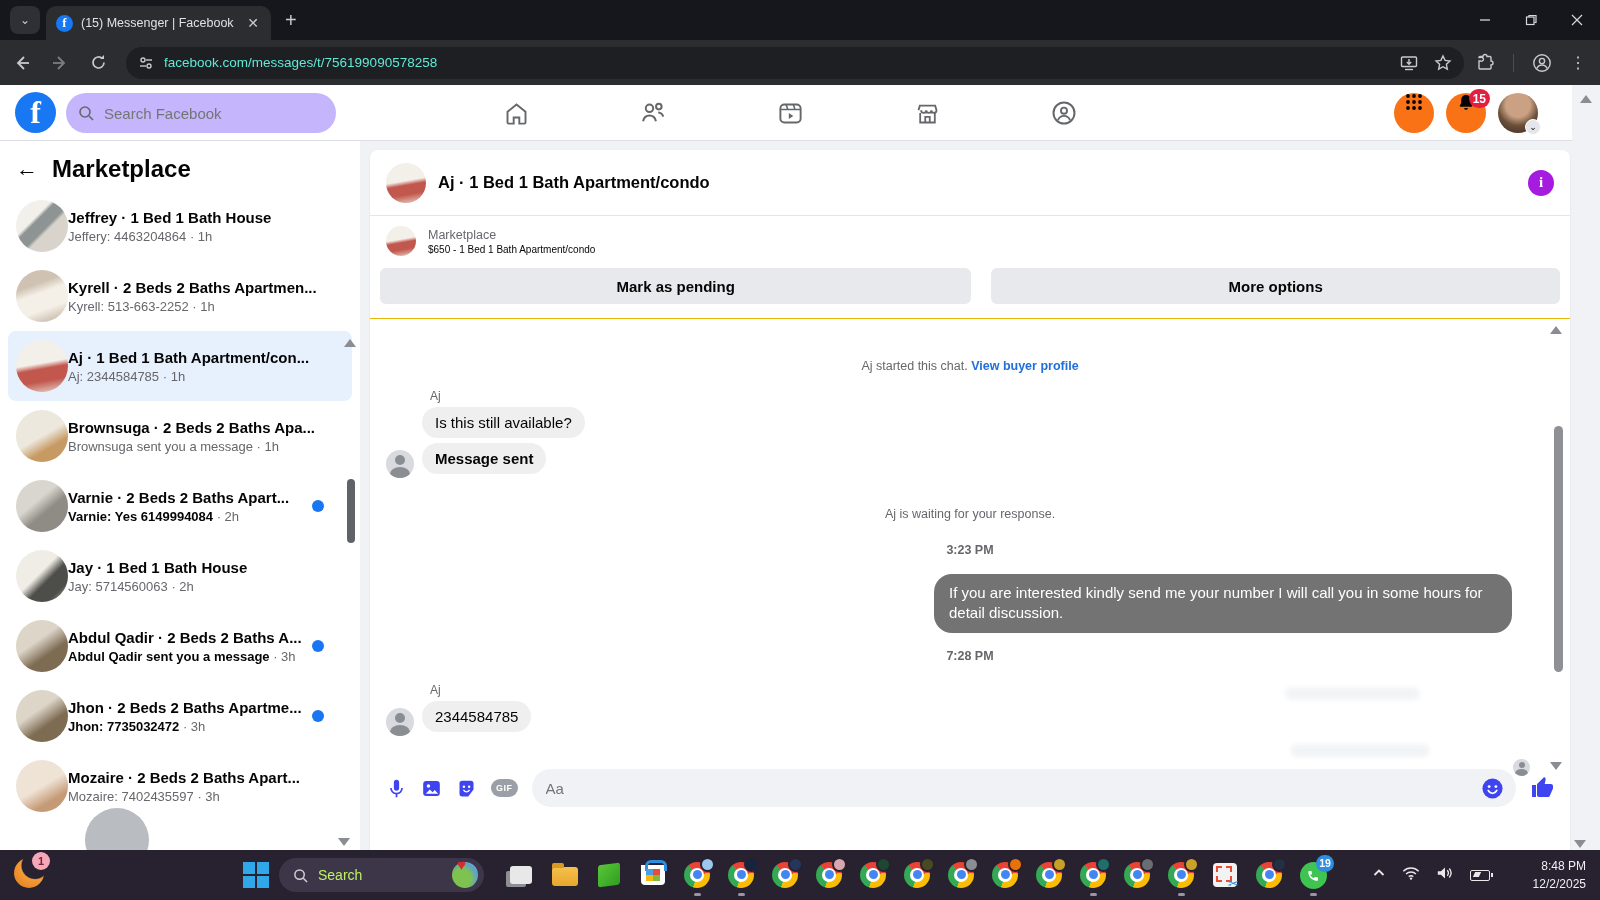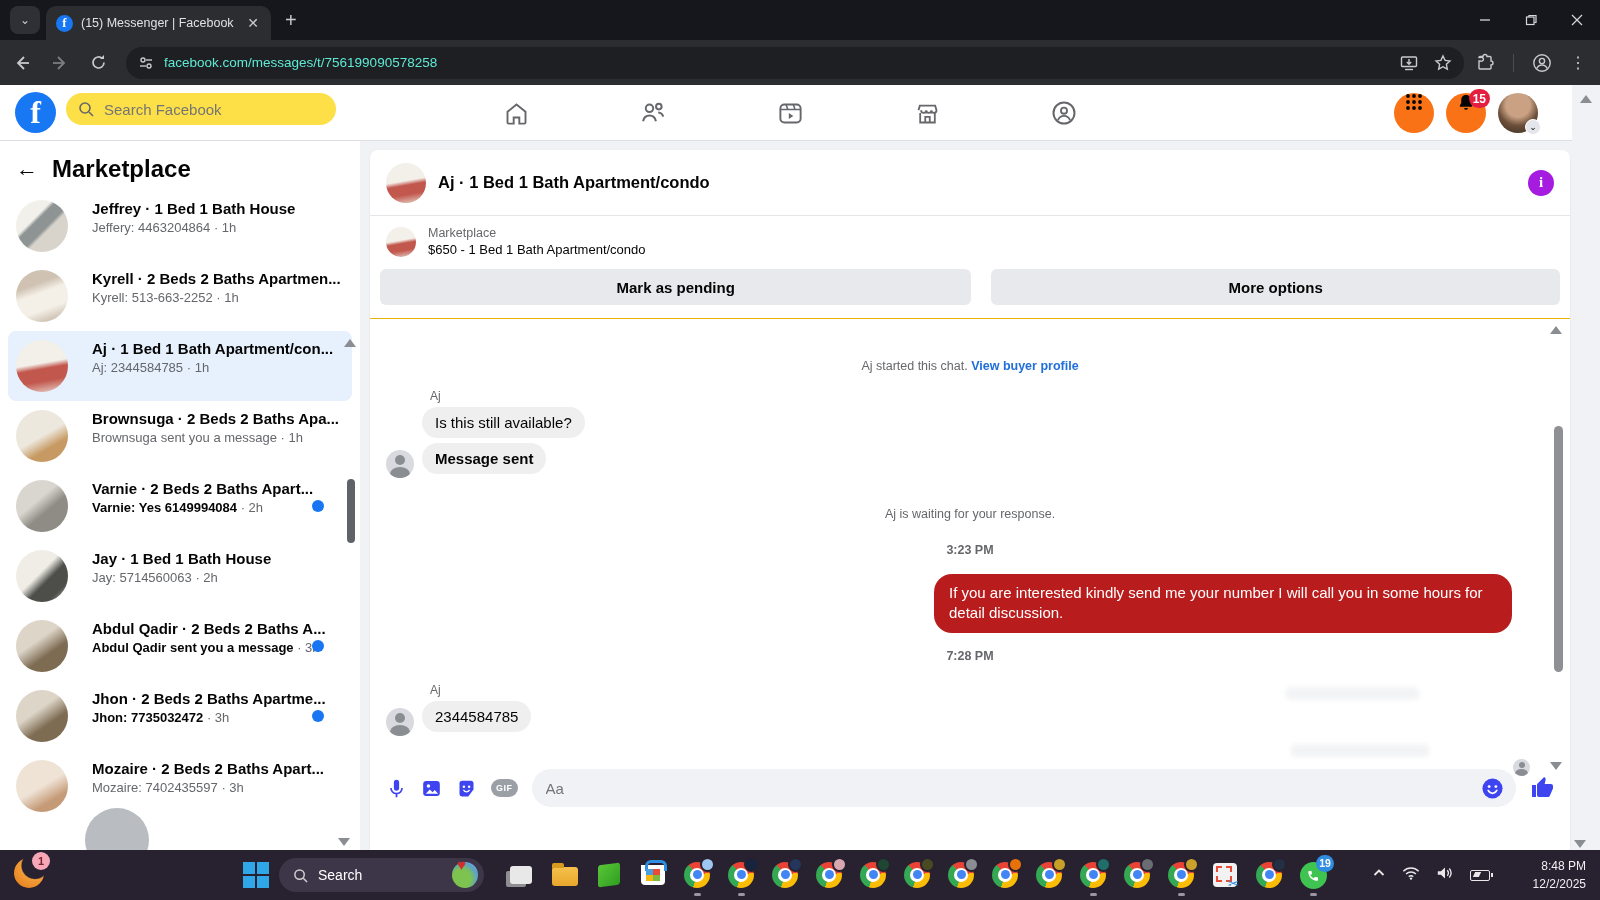--- a/index.html
+++ b/index.html
@@ -22,35 +22,35 @@
   .navbtn { width:32px; height:32px; margin-left:6px; display:flex; align-items:center; justify-content:center; color:#c7cacf; font-size:18px; }
   .navbtn.dim { color:#7a7d82; }
   .urlbar { flex:1; height:32px; margin:0 12px; background:#1d1f23; border-radius:16px; display:flex; align-items:center; padding:0 12px; gap:10px; }
   .url-text { color:#5eead4; font-size:13.5px; flex:1; }
   .urlbar-icons { display:flex; gap:16px; color:#c7cacf; align-items:center; }
   .toolbar-right { display:flex; align-items:center; gap:18px; margin-right:14px; color:#c7cacf; }
   .vsep { width:1px; height:18px; background:#4a4d52; }
   
   .fb-header { position:absolute; top:85px; left:0; width:1572px; height:56px; background:#fff; border-bottom:1px solid #dcdee3; z-index:5; }
   .fb-logo { position:absolute; left:15px; top:7px; width:41px; height:41px; border-radius:50%; background:#1877f2; color:#fff; font-size:32px; font-weight:bold; font-family:"Liberation Serif",serif; display:flex; align-items:center; justify-content:center; }
-  .fb-search { position:absolute; left:66px; top:8px; width:270px; height:32px; background:#fde047; border-radius:20px; display:flex; align-items:center; padding:0 12px; gap:8px; color:#65676b; }
+  .fb-search { position:absolute; left:66px; top:8px; width:270px; height:40px; background:#c4b5fd; border-radius:20px; display:flex; align-items:center; padding:0 12px; gap:8px; color:#65676b; }
   .fb-search input { border:none; background:transparent; outline:none; font-size:15px; color:#65676b; width:200px; font-family:inherit; }
   .fb-nav { position:absolute; left:460px; top:0; width:660px; height:56px; display:flex; justify-content:space-between; align-items:center; }
   .fb-nav-item { width:112px; height:52px; display:flex; align-items:center; justify-content:center; color:#65676b; }
   .fb-right { position:absolute; right:34px; top:8px; display:flex; gap:12px; align-items:center; }
   .fb-circle { width:40px; height:40px; border-radius:50%; background:#f97316; display:flex; align-items:flex-start; justify-content:center; color:#050505; position:relative; }
   .badge-red { position:absolute; top:-4px; right:-4px; min-width:21px; height:19px; border-radius:10px; background:#e41e3f; color:#fff; font-size:12px; font-weight:bold; display:flex; align-items:center; justify-content:center; padding:0 4px; }
   .avatar-photo { width:40px; height:40px; border-radius:50%; background:radial-gradient(circle at 50% 30%, #caa183 0 35%, #6b4f3a 60%, #3a2b22 100%); position:relative; }
   .avatar-chev { position:absolute; right:-3px; bottom:-2px; width:16px; height:16px; border-radius:50%; background:#e4e6eb; border:1px solid #fff; color:#050505; font-size:9px; display:flex; align-items:center; justify-content:center; }
   
   .sidebar { position:absolute; top:141px; left:0; width:360px; height:709px; background:#fff; overflow:hidden; }
   .sb-head { display:flex; align-items:center; gap:14px; padding:14px 16px 8px 16px; }
   .sb-back { font-size:22px; color:#050505; }
   .sb-title { font-size:24px; font-weight:bold; color:#050505; }
-  .sb-item { position:relative; display:flex; align-items:flex-start; gap:24px; padding:9px 8px; margin:0 8px; border-radius:8px; height:70px; }
+  .sb-item { position:relative; display:flex; align-items:center; gap:0; padding:9px 8px; margin:0 8px; border-radius:8px; height:70px; }
   .sb-item.selected { background:#e7f0fd; }
   .sb-avatar { width:52px; height:52px; border-radius:50%; flex:0 0 52px; }
   .sb-text { flex:1; min-width:0; }
   .sb-t1 { font-size:15px; font-weight:600; color:#050505; white-space:nowrap; overflow:hidden; }
   .sb-t2 { font-size:13px; color:#65676b; margin-top:3px; white-space:nowrap; overflow:hidden; }
   .sb-t2 .bold { color:#050505; font-weight:600; }
   .sb-dot { position:absolute; right:28px; top:29px; width:12px; height:12px; border-radius:50%; background:#1876f2; }
   
   .av-kitchen1 { background:linear-gradient(135deg,#f2f0ea 0 35%,#8e9494 40% 55%,#d8d4cc 60% 100%); }
   .av-bedroom1 { background:linear-gradient(160deg,#cfc2b2 0 30%,#f4efe7 45% 70%,#b9a893 100%); }
@@ -69,38 +69,38 @@
   .sb-scroll-thumb { position:absolute; right:5px; top:338px; width:8px; height:64px; border-radius:4px; background:#5f6368; }
   
   .chat-card { position:absolute; left:370px; top:150px; width:1200px; height:700px; background:#fff; border-radius:8px 8px 0 0; box-shadow:0 1px 2px rgba(0,0,0,.1); }
   .chat-head { height:66px; display:flex; align-items:center; padding:0 16px; gap:12px; border-bottom:1px solid #e4e6ea; }
   .chat-av { width:40px; height:40px; border-radius:50%; }
   .chat-title { font-size:16.5px; font-weight:bold; color:#050505; flex:1; }
   .info-btn { width:26px; height:26px; border-radius:50%; background:#a51be0; color:#fff; font-size:15px; font-weight:bold; display:flex; align-items:center; justify-content:center; font-family:"Liberation Serif",serif; }
   .listing { display:flex; align-items:center; gap:12px; padding:10px 16px 6px 16px; }
   .listing-av { width:30px; height:30px; border-radius:50%; }
   .listing-label { font-size:12.5px; color:#65676b; }
-  .listing-detail { font-size:13px; color:#050505; margin-top:2px; }
+  .listing-detail { font-size:10px; color:#050505; margin-top:2px; }
   .btn-row { display:flex; gap:20px; padding:6px 10px 0 10px; }
   .gbtn { height:36px; border-radius:6px; background:#e7e9ed; border:none; font-size:15px; font-weight:600; color:#050505; font-family:inherit; }
   .gbtn.b1 { flex:1.02; } .gbtn.b2 { flex:0.98; }
   .messages { position:absolute; top:168px; left:0; right:0; height:450px; border-top:1px solid #eab308; }
   .center-line { position:absolute; left:0; width:100%; text-align:center; font-size:12.5px; color:#65676b; }
   .sys { top:40px; }
   .sys a { color:#216fdb; font-weight:bold; text-decoration:none; }
   .waiting { top:188px; }
   .tstamp { font-weight:600; color:#65676b; }
   .t1 { top:224px; } .t2 { top:330px; }
   .sender-label { position:absolute; left:60px; font-size:12px; color:#65676b; }
   .s1 { top:70px; } .s2 { top:364px; }
   .bubble { position:absolute; background:#efeff0; border-radius:18px; padding:7px 13px; font-size:15px; color:#050505; }
   .bub1 { left:52px; top:88px; }
   .bub2 { left:52px; top:124px; font-weight:600; }
   .bub4 { left:52px; top:382px; }
-  .bubble-blue { position:absolute; right:58px; top:255px; width:578px; background:#b91c1c; color:#fff; border-radius:18px; padding:9px 15px; font-size:15px; line-height:1.35; }
+  .bubble-blue { position:absolute; right:58px; top:255px; width:578px; background:#737373; color:#fff; border-radius:18px; padding:9px 15px; font-size:15px; line-height:1.35; }
   .person-av { position:absolute; width:28px; height:28px; border-radius:50%; background:#d8dadf; overflow:hidden; }
   .pa1 { left:16px; top:131px; } .pa2 { left:16px; top:389px; }
   .person-av::before { content:""; position:absolute; left:9px; top:5px; width:10px; height:10px; border-radius:50%; background:#8a8d91; }
   .person-av::after { content:""; position:absolute; left:4px; top:17px; width:20px; height:14px; border-radius:50%; background:#8a8d91; }
   .skeleton { position:absolute; background:#e9ebee; opacity:.55; border-radius:8px; filter:blur(2px); }
   .sk1 { right:150px; top:368px; width:135px; height:13px; }
   .sk2 { right:140px; top:425px; width:140px; height:13px; }
   .seen-av { position:absolute; right:40px; top:440px; width:17px; height:17px; border-radius:50%; background:#d8dadf; overflow:hidden; }
   .seen-av::before { content:""; position:absolute; left:5.5px; top:3px; width:6px; height:6px; border-radius:50%; background:#8a8d91; }
   .seen-av::after { content:""; position:absolute; left:2px; top:10px; width:13px; height:9px; border-radius:50%; background:#8a8d91; }
@@ -116,21 +116,21 @@
   .gutter-up { right:8px; top:95px; }
   .gutter-down { right:14px; top:840px; }
   
   .taskbar { position:absolute; bottom:0; left:0; width:1600px; height:50px; background:#272130; display:flex; align-items:center; z-index:20; }
   .tb-left { position:absolute; left:14px; top:8px; width:34px; height:34px; }
   .moon { width:30px; height:30px; border-radius:50%; background:radial-gradient(circle at 70% 25%, transparent 0 42%, #f29c38 46%, #e07818 100%); }
   .moon-badge { position:absolute; top:-6px; right:-2px; width:18px; height:18px; border-radius:50%; background:#f6a7b8; color:#7c2330; font-size:11px; font-weight:bold; display:flex; align-items:center; justify-content:center; }
   .tb-center { display:flex; align-items:center; gap:10px; margin-left:243px; }
   .start { width:26px; height:26px; display:grid; grid-template-columns:12px 12px; grid-template-rows:12px 12px; gap:2px; }
   .start div { background:#2fa7e8; }
-  .tb-search { width:205px; height:34px; background:#3d3648; border-radius:17px; display:flex; align-items:center; gap:10px; padding:0 6px 0 14px; color:#ffffff; }
+  .tb-search { width:205px; height:34px; background:#3d3648; border-radius:17px; display:flex; align-items:center; gap:10px; padding:0 6px 0 14px; color:#bef264; }
   .tb-search span { font-size:14px; flex:1; }
   .doodle { width:26px; height:26px; border-radius:50%; background:radial-gradient(circle at 35% 65%, #7ec24f 0 40%, #5a9fd4 70%, #cfe8f5 100%); position:relative; }
   .doodle::after { content:"♥"; position:absolute; top:-6px; left:5px; color:#d42b2b; font-size:15px; }
   .apps { display:flex; align-items:center; gap:17px; margin-left:14px; }
   .app { position:relative; width:27px; height:27px; }
   .app .dot { position:absolute; left:10px; bottom:-7px; width:7px; height:3px; border-radius:2px; background:#9a95a2; }
   .taskview { width:22px; height:18px; margin:4px 2px; background:#e8e8e8; border-radius:3px; box-shadow:-5px 4px 0 -1px #8f8f93; }
   .folder { width:26px; height:19px; margin-top:5px; background:linear-gradient(#f5c14c,#e8a62c); border-radius:3px; position:relative; }
   .folder::before { content:""; position:absolute; top:-4px; left:0; width:12px; height:5px; background:#d99a20; border-radius:2px 2px 0 0; }
   .greenapp { width:22px; height:22px; margin:2px; background:linear-gradient(135deg,#59c638,#2f9e1f); border-radius:3px; transform:skewY(-8deg); }

